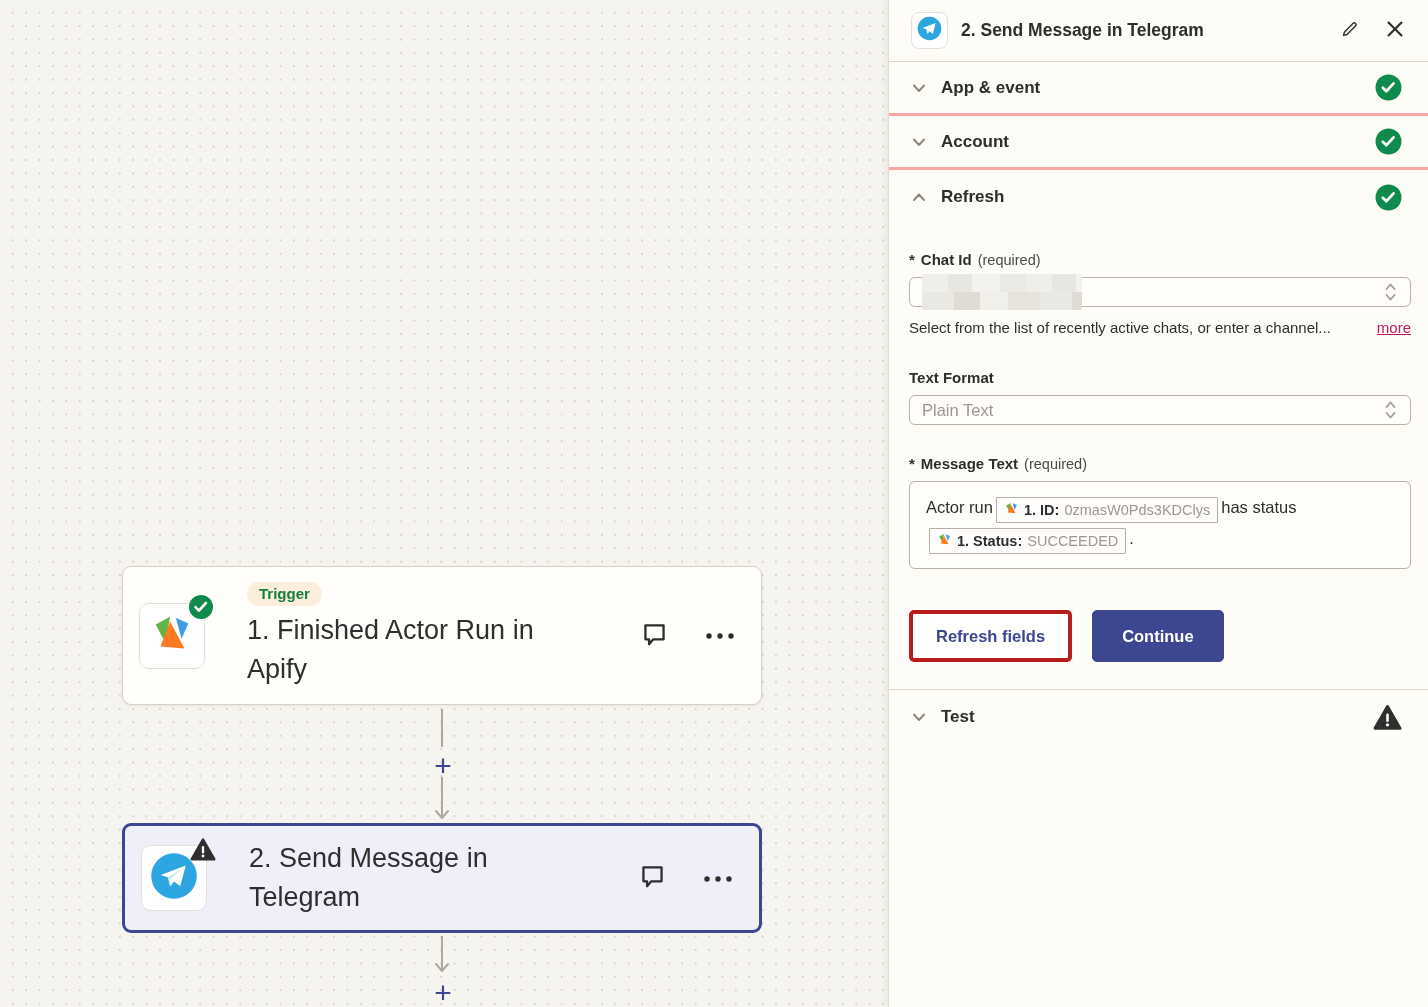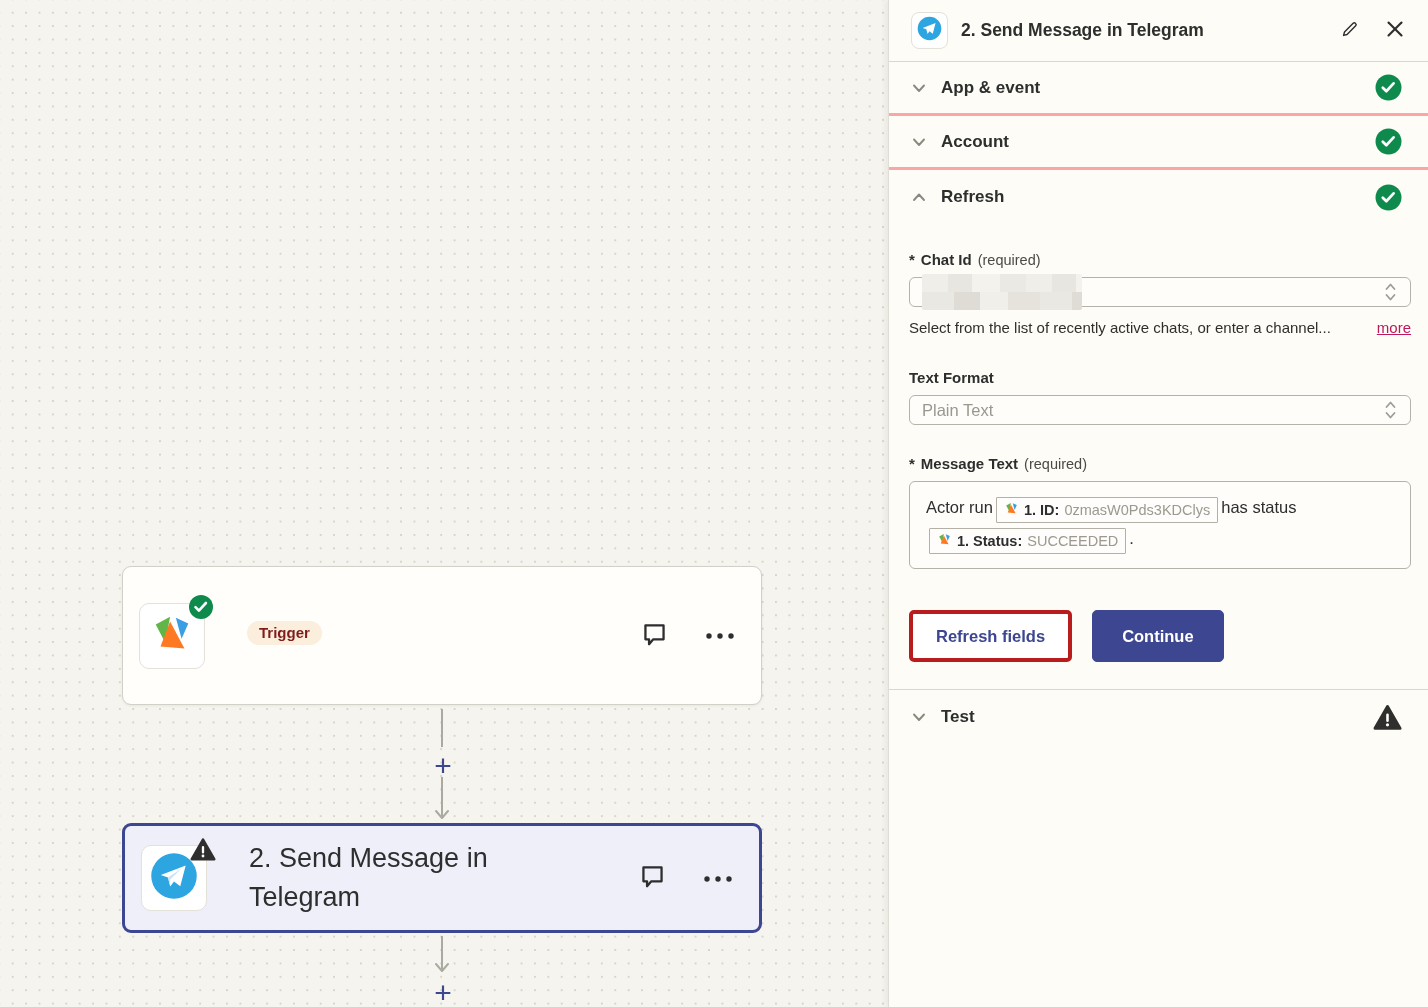--- a/index.html
+++ b/index.html
@@ -37,21 +37,21 @@
     background:#FFFFFF; border:1px solid #E4E1D9; border-radius:10px;
     display:flex; align-items:center; justify-content:center;
   }
   .badge {
     position:absolute; top:-10px; right:-10px; width:26px; height:26px;
     display:flex; align-items:center; justify-content:center;
   }
   .step-text { margin-left:42px; width:352px; }
   .trigger-pill {
     display:inline-block; padding:3px 12px 4px; border-radius:999px;
-    background:#FBEEDC; font-size:15px; font-weight:700; color:#7f1d1d;
+    background:#FBEEDC; font-size:15px; font-weight:700; color:#15803d;
     margin-bottom:5px;
   }
   .step-title { font-size:27px; line-height:39px; font-weight:500; color:#2D2E2E; }
   .card-actions { margin-left:auto; display:flex; align-items:center; gap:36px; }
   .icon-btn { background:none; border:none; cursor:pointer; display:flex; align-items:center; justify-content:center; padding:0; }
   
   .v-line { position:absolute; left:441px; width:2px; background:#ACA9A0; }
   .line-a { top:709px; height:38px; }
   .connector-svg { position:absolute; overflow:visible; }
   .plus-btn {
@@ -152,20 +152,21 @@
       </span>
       <span class="badge">
         <svg width="26" height="26" viewBox="0 0 26 26">
           <circle cx="13" cy="13" r="12" fill="#0E8A4D"></circle>
           <path d="M7.5 13.2l3.4 3.4 7-7.6" stroke="#FFFFFF" stroke-width="2.6" fill="none" stroke-linecap="round" stroke-linejoin="round"></path>
         </svg>
       </span>
     </div>
     <div class="step-text">
       <span class="trigger-pill">Trigger</span>
+      <div class="step-title">1. Finished Actor Run in Apify</div>
     </div>
     <div class="card-actions">
       <button class="icon-btn">
         <span>
           <svg width="29" height="29" viewBox="0 0 24 24">
             <path d="M4.5 4.5h15v11.5h-8.5l-3.5 4v-4h-3z" fill="none" stroke="#2D2E2E" stroke-width="1.9" stroke-linejoin="round"></path>
           </svg>
         </span>
       </button>
       <button class="icon-btn">

